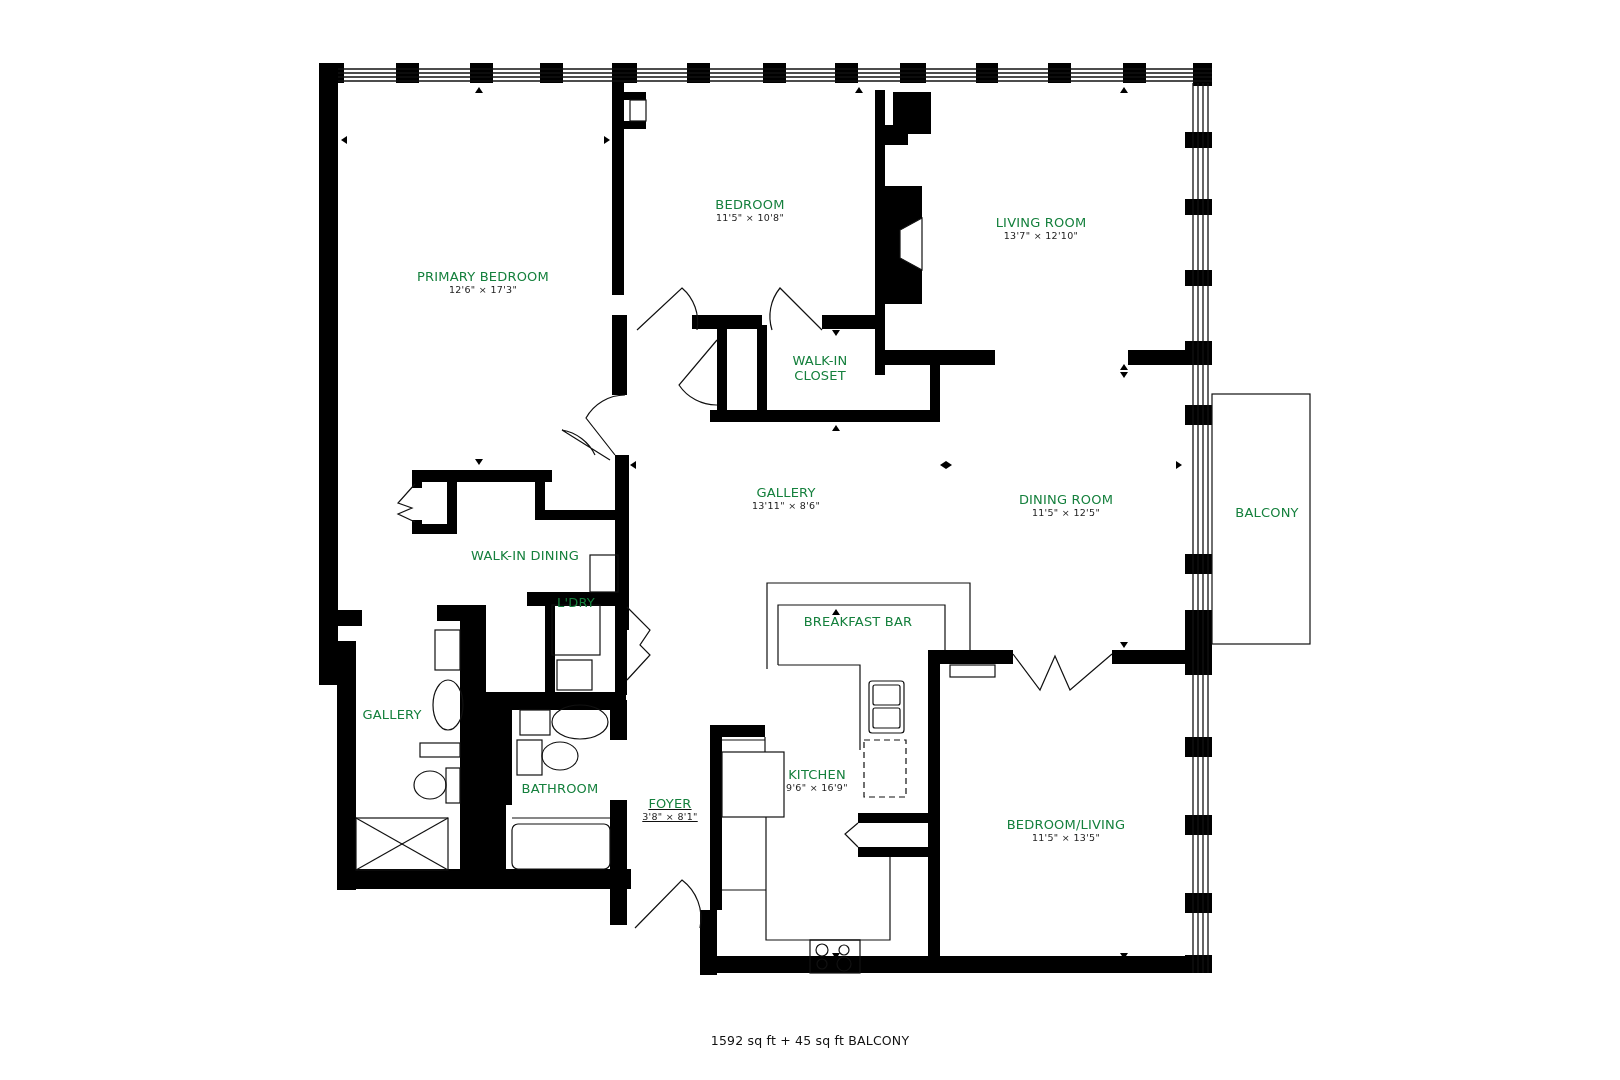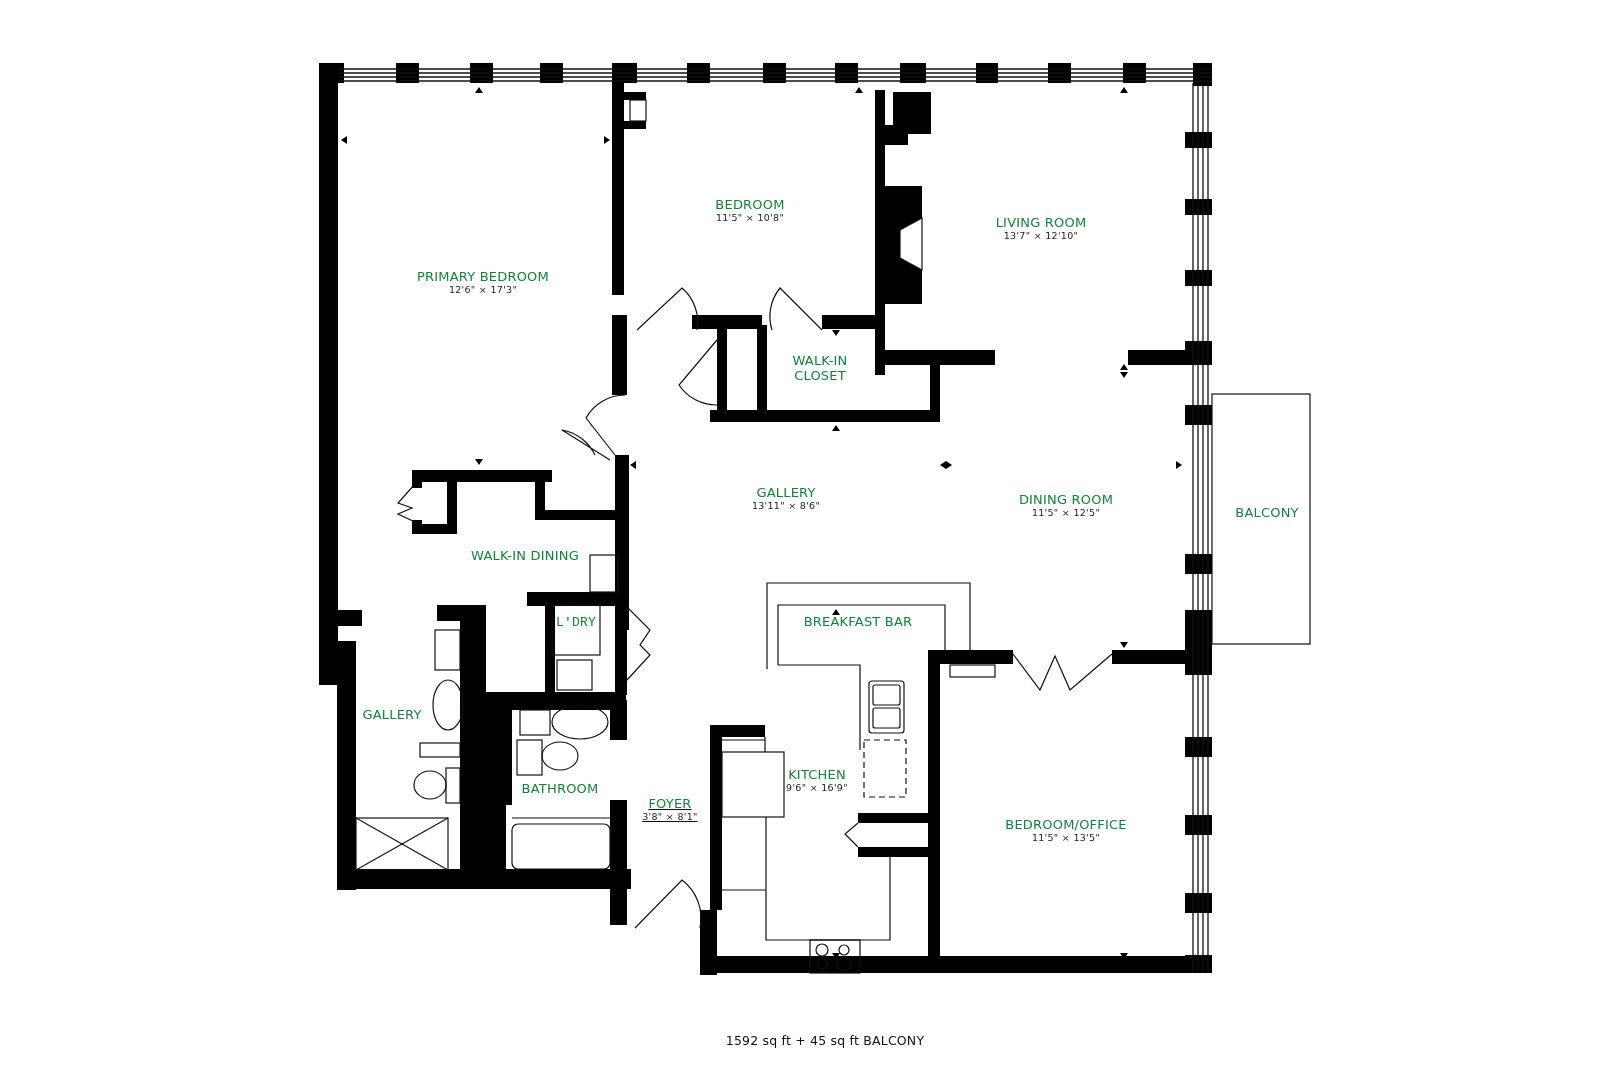--- a/index.html
+++ b/index.html
@@ -1,21 +1,21 @@
 <!DOCTYPE html>
 <html><head>
 <meta charset="utf-8">
 <style>
   html, body { margin: 0; padding: 0; background: #ffffff; }
   body { width: 1620px; height: 1080px; position: relative; overflow: hidden; font-family: "DejaVu Sans", sans-serif; color: #111; }
   #plan { position: absolute; left: 0; top: 0; width: 1620px; height: 1080px; }
   .lbl { position: absolute; text-align: center; transform: translateX(-50%); white-space: nowrap; line-height: 1.15; }
   .lbl .name { font-size: 13px; letter-spacing: 0.2px; color: #15803d; display: block; }
   .lbl .dim { font-size: 9.5px; color: #222; display: block; letter-spacing: 0.3px; }
-  #footer { position: absolute; left: 810px; top: 1033px; transform: translateX(-50%); font-size: 12.5px; color: #111; white-space: nowrap; letter-spacing: 0.2px; margin-left: 15px; }
+  #footer { position: absolute; left: 810px; top: 1033px; transform: translateX(-50%); font-size: 12.5px; color: #111; white-space: nowrap; letter-spacing: 0.2px; }
 </style>
 </head>
 <body>
 
 <svg id="plan" viewBox="0 0 1620 1080" xmlns="http://www.w3.org/2000/svg">
   <g fill="#000" stroke="none">
 
     <rect x="319" y="63" width="19" height="622"></rect>
 
     <rect x="337" y="641" width="19" height="249"></rect>
@@ -228,38 +228,38 @@
 <div class="lbl" style="left:1066px; top:493px;">
   <span class="name">DINING ROOM</span>
   <span class="dim">11'5" × 12'5"</span>
 </div>
 <div class="lbl" style="left:1267px; top:506px;">
   <span class="name">BALCONY</span>
 </div>
 <div class="lbl" style="left:525px; top:549px;">
   <span class="name">WALK-IN DINING</span>
 </div>
-<div class="lbl" style="left:576px; top:616px;font-family:Liberation Mono, monospace;">
+<div class="lbl" style="left:576px; top:596px;">
   <span class="name">L'DRY</span>
 </div>
 <div class="lbl" style="left:858px; top:615px;">
   <span class="name">BREAKFAST BAR</span>
 </div>
 <div class="lbl" style="left:392px; top:708px;">
   <span class="name">GALLERY</span>
 </div>
 <div class="lbl" style="left:560px; top:782px;">
   <span class="name">BATHROOM</span>
 </div>
 <div class="lbl" style="left:670px; top:797px;text-decoration:underline;">
   <span class="name">FOYER</span>
   <span class="dim">3'8" × 8'1"</span>
 </div>
 <div class="lbl" style="left:817px; top:768px;">
   <span class="name">KITCHEN</span>
   <span class="dim">9'6" × 16'9"</span>
 </div>
 <div class="lbl" style="left:1066px; top:818px;">
-  <span class="name">BEDROOM/OFFICE</span>
+  <span class="name">BEDROOM/LIVING</span>
   <span class="dim">11'5" × 13'5"</span>
 </div>
 
 <div id="footer">1592 sq ft + 45 sq ft BALCONY</div>
 
 </body></html>

